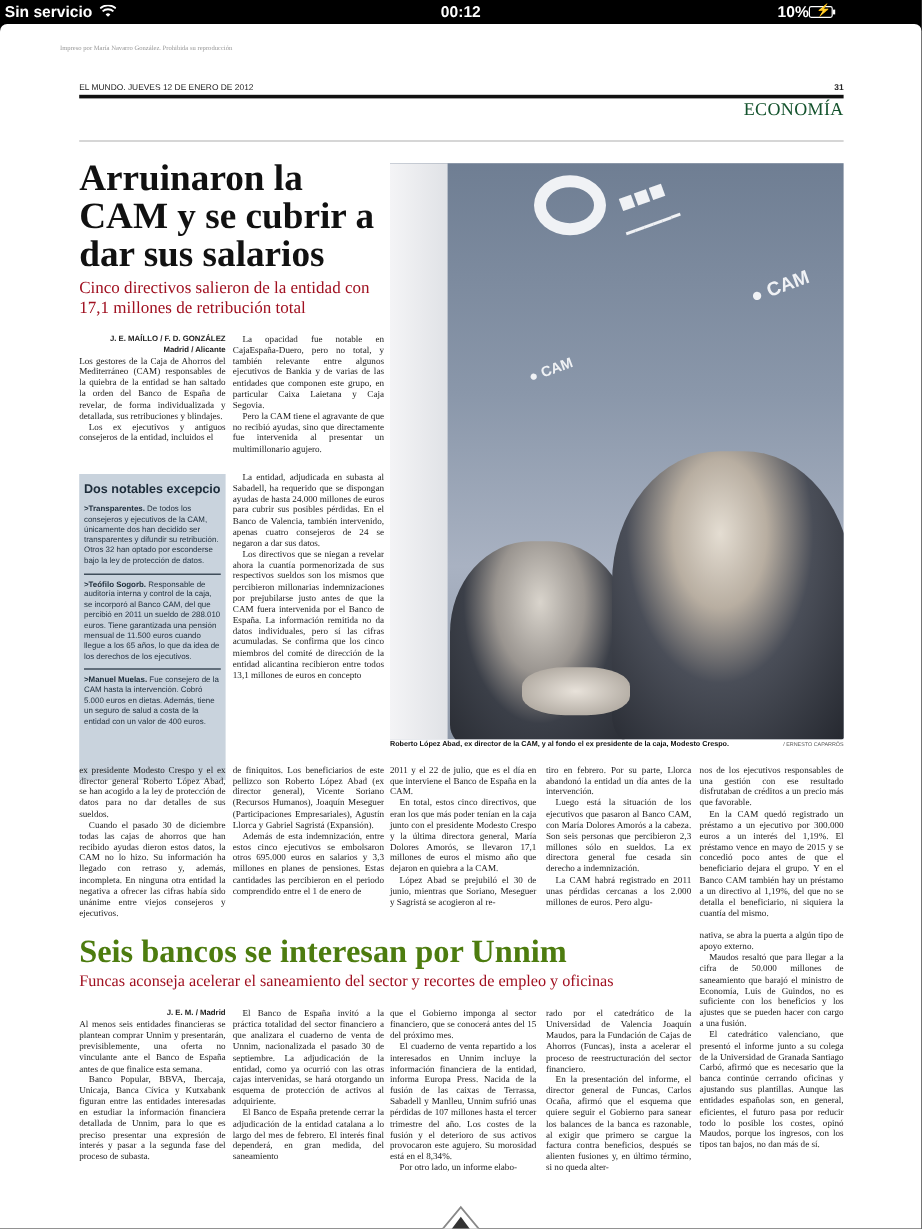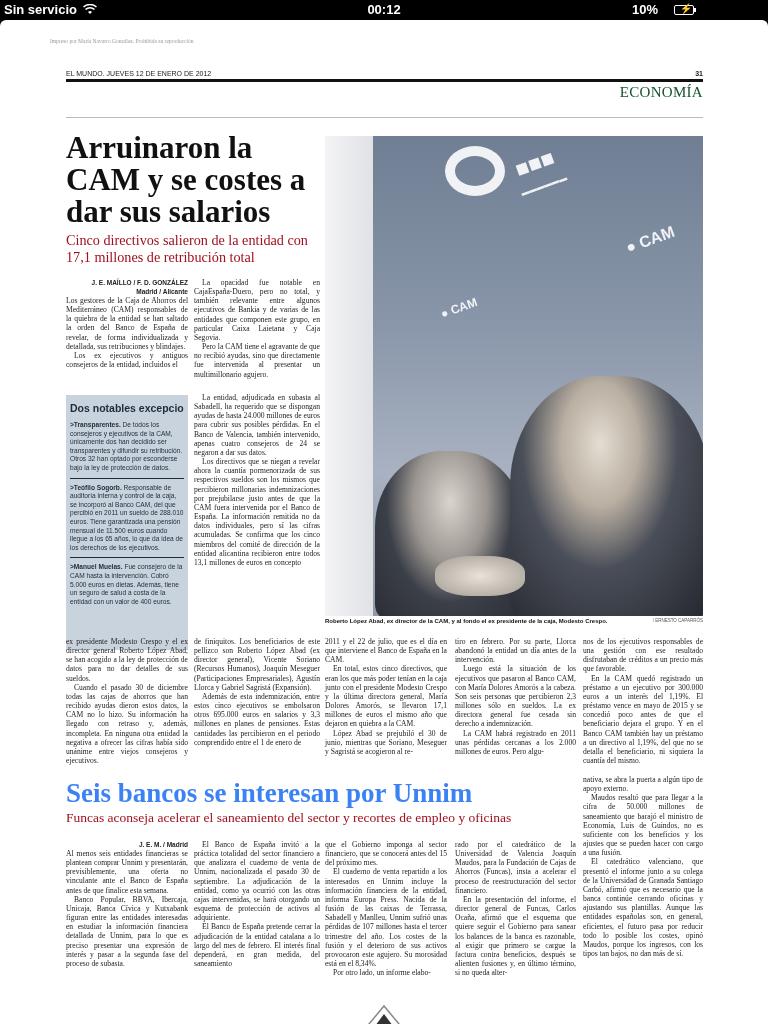--- a/index.html
+++ b/index.html
@@ -1,21 +1,21 @@
 <!DOCTYPE html>
 <html><head>
 <meta charset="utf-8">
 <style>
 *{box-sizing:border-box;margin:0;padding:0;}
 html,body{width:768px;height:1024px;overflow:hidden;background:#000;}
 body{font-family:"Liberation Serif",serif;color:#1a1a1a;position:relative;}
 .statusbar{position:absolute;left:0;top:0;width:700px;height:20px;background:#000;color:#fff;font-family:"Liberation Sans",sans-serif;font-size:13px;font-weight:bold;}
 .statusbar .left{position:absolute;left:4px;top:2px;display:flex;align-items:center;gap:6px;}
 .statusbar .center{position:absolute;left:0;width:768px;top:2px;text-align:center;}
-.statusbar .right{position:absolute;right:6px;top:2px;display:flex;align-items:center;gap:16px;}
+.statusbar .right{position:absolute;right:6px;top:2px;display:flex;align-items:center;gap:0;}
 .battery{width:20px;height:10px;border:1px solid #fff;border-radius:2px;position:relative;display:inline-block;}
 .battery::after{content:"";position:absolute;right:-3px;top:2px;width:2px;height:4px;background:#fff;}
 .battery .bolt{position:absolute;left:5px;top:-3px;font-size:10px;color:#fff;}
 .page{position:absolute;left:0;top:20px;width:768px;height:1004px;background:#fff;border-radius:6px 6px 0 0;overflow:hidden;}
 .watermark{position:absolute;left:50px;top:18px;font-size:5.5px;color:#999;}
 .masthead{position:absolute;left:66px;top:50px;width:637px;}
 .masthead .line1{display:flex;justify-content:space-between;font-family:"Liberation Sans",sans-serif;font-size:7px;color:#222;}
 .masthead .line1 .pg{font-weight:bold;}
 .masthead .rule{height:3px;background:#111;margin-top:2px;}
 .masthead .section{text-align:right;color:#14532d;font-size:15px;margin-top:2px;letter-spacing:0.3px;}
@@ -33,21 +33,21 @@
 .photo .person1{position:absolute;left:50px;top:315px;width:150px;height:170px;background:radial-gradient(ellipse at 50% 30%,#d9d4cc 0%,#9a9590 35%,#3b3f48 60%,#2a2d34 100%);border-radius:45% 45% 10% 10%;}
 .photo .person2{position:absolute;left:185px;top:240px;width:200px;height:245px;background:radial-gradient(ellipse at 45% 28%,#e4ddd2 0%,#b8aea1 25%,#4a4e58 50%,#22252c 100%);border-radius:45% 45% 10% 10%;}
 .photo .hands{position:absolute;left:110px;top:420px;width:90px;height:40px;background:radial-gradient(ellipse,#e8e2da,#a39c93);border-radius:40%;}
 .caption{position:absolute;left:325px;top:598px;width:378px;font-family:"Liberation Sans",sans-serif;font-size:6px;font-weight:bold;color:#111;display:flex;justify-content:space-between;}
 .caption .credit{font-weight:normal;font-size:4.5px;color:#555;}
 .sidebar{position:absolute;left:66px;top:375px;width:122px;height:255px;background:#c9d3dd;padding:5px 4px;font-family:"Liberation Sans",sans-serif;color:#1d2c3a;}
 .sidebar h3{font-size:10.5px;font-weight:bold;line-height:13px;margin-top:2px;margin-bottom:6px;white-space:nowrap;overflow:hidden;}
 .sidebar .item{font-size:6.6px;line-height:8.6px;padding-bottom:5px;margin-bottom:5px;}
 .sidebar .item.bd{border-bottom:1.5px solid #1d2c3a;}
 .sidebar .item b{font-weight:bold;}
-.h2{position:absolute;left:66px;top:758px;font-size:27px;font-weight:bold;color:#3b82f6;white-space:nowrap;}
+.h2{position:absolute;left:66px;top:758px;font-size:27px;font-weight:bold;color:#4d7c0f;white-space:nowrap;}
 .sub2{position:absolute;left:66px;top:790px;font-size:13.5px;color:#a01020;white-space:nowrap;}
 .nav-up{position:absolute;left:362px;top:980px;width:44px;height:30px;}
 </style>
 </head>
 <body>
 
 <div class="statusbar">
   <div class="left">
     <span>Sin servicio</span>
     <svg width="14" height="11" viewBox="0 0 14 11">
@@ -71,21 +71,21 @@
   <div class="masthead">
     <div class="line1">
       <span>EL MUNDO. JUEVES 12 DE ENERO DE 2012</span>
       <span class="pg">31</span>
     </div>
     <div class="rule"></div>
     <div class="section">ECONOMÍA</div>
   </div>
   <div class="thinrule"></div>
 
-  <div class="h1">Arruinaron la CAM y se costes a dar sus salarios</div>
+  <div class="h1">Arruinaron la CAM y se cubrir a dar sus salarios</div>
   <div class="sub1">Cinco directivos salieron de la entidad con 17,1 millones de retribución total</div>
 
   <div class="col" style="left:194px;top:258px;width:126px;">
     <p>La opacidad fue notable en CajaEspaña-Duero, pero no total, y también relevante entre algunos ejecutivos de Bankia y de varias de las entidades que componen este grupo, en particular Caixa Laietana y Caja Segovia.</p>
     <p>Pero la CAM tiene el agravante de que no recibió ayudas, sino que directamente fue intervenida al presentar un multimillonario agujero.</p>
   </div>
 
   <div class="col" style="left:66px;top:258px;width:122px;">
     <div class="byline">J. E. MAÍLLO / F. D. GONZÁLEZ</div>
     <div class="byline">Madrid / Alicante</div>

